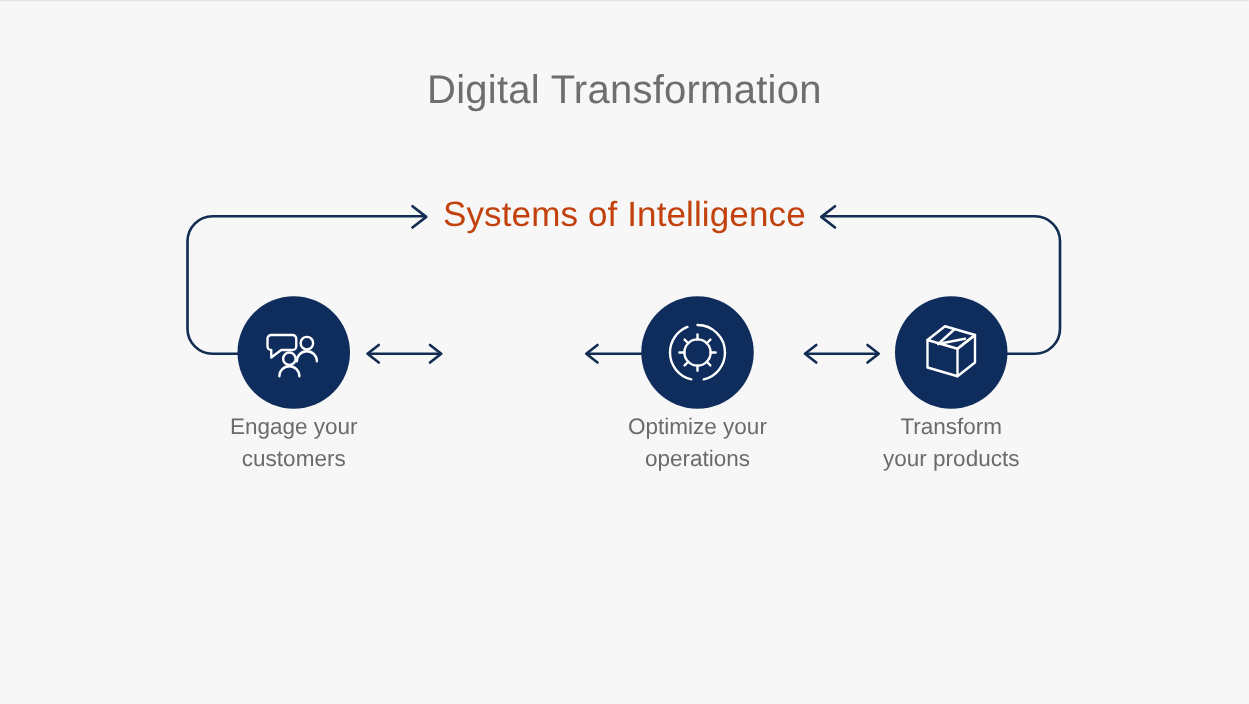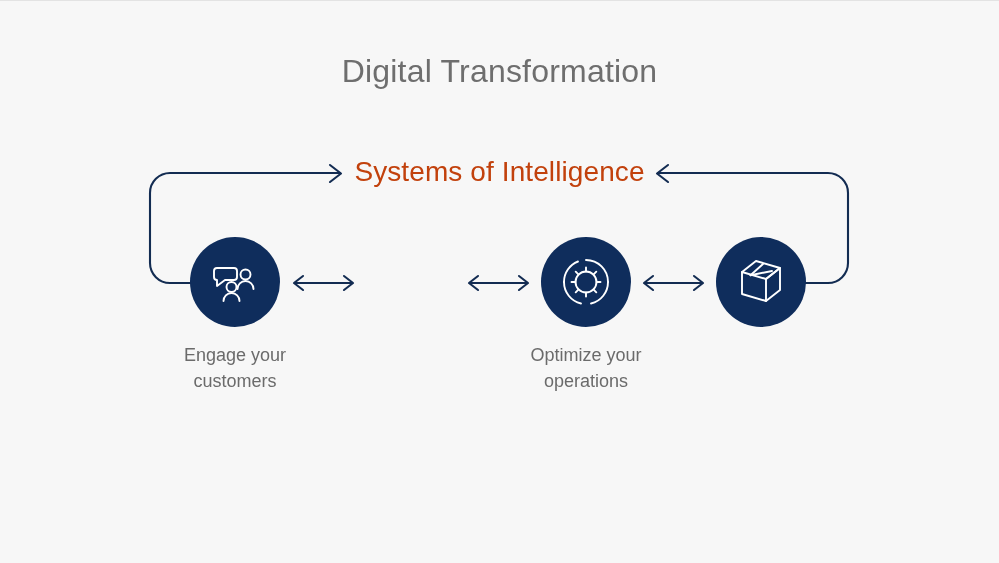--- a/index.html
+++ b/index.html
@@ -68,31 +68,31 @@
     width: 90px;
     height: 90px;
     margin: 0 auto;
     border-radius: 50%;
     background: #0f2d5c;
     display: flex;
     align-items: center;
     justify-content: center;
   }
   .pillar-label {
-    margin-top: 16px;
+    margin-top: 2px;
     text-align: center;
     font-size: 18px;
     font-weight: 300;
     line-height: 1.42;
     color: #6b6b6b;
     white-space: pre-line;
   }
   #pillar-0 { left: 145px; }
   #pillar-1 { left: 321px; }
-  #pillar-2 { left: 496px; }
+  #pillar-2 { left: 468px; }
   #pillar-3 { left: 671px; }
 </style>
 </head>
 <body>
 
 <div id="slide">
 
   <div id="slide-title">Digital Transformation</div>
 
   <svg class="layer" viewBox="0 0 999 563">
@@ -170,15 +170,17 @@
 
           <polygon points="8,17 22,6 46,13 32,24"></polygon>
           <polyline points="8,17 8,39 32,46 32,24"></polyline>
           <polyline points="32,24 46,13 46,35 32,46"></polyline>
 
           <line x1="29" y1="9" x2="16.5" y2="20.2"></line>
           <line x1="16.5" y1="20.2" x2="38" y2="16"></line>
         </g>
       </svg>
     </div>
+    <div class="pillar-label">Transform
+your products</div>
   </div>
 
 </div>
 
 </body></html>

